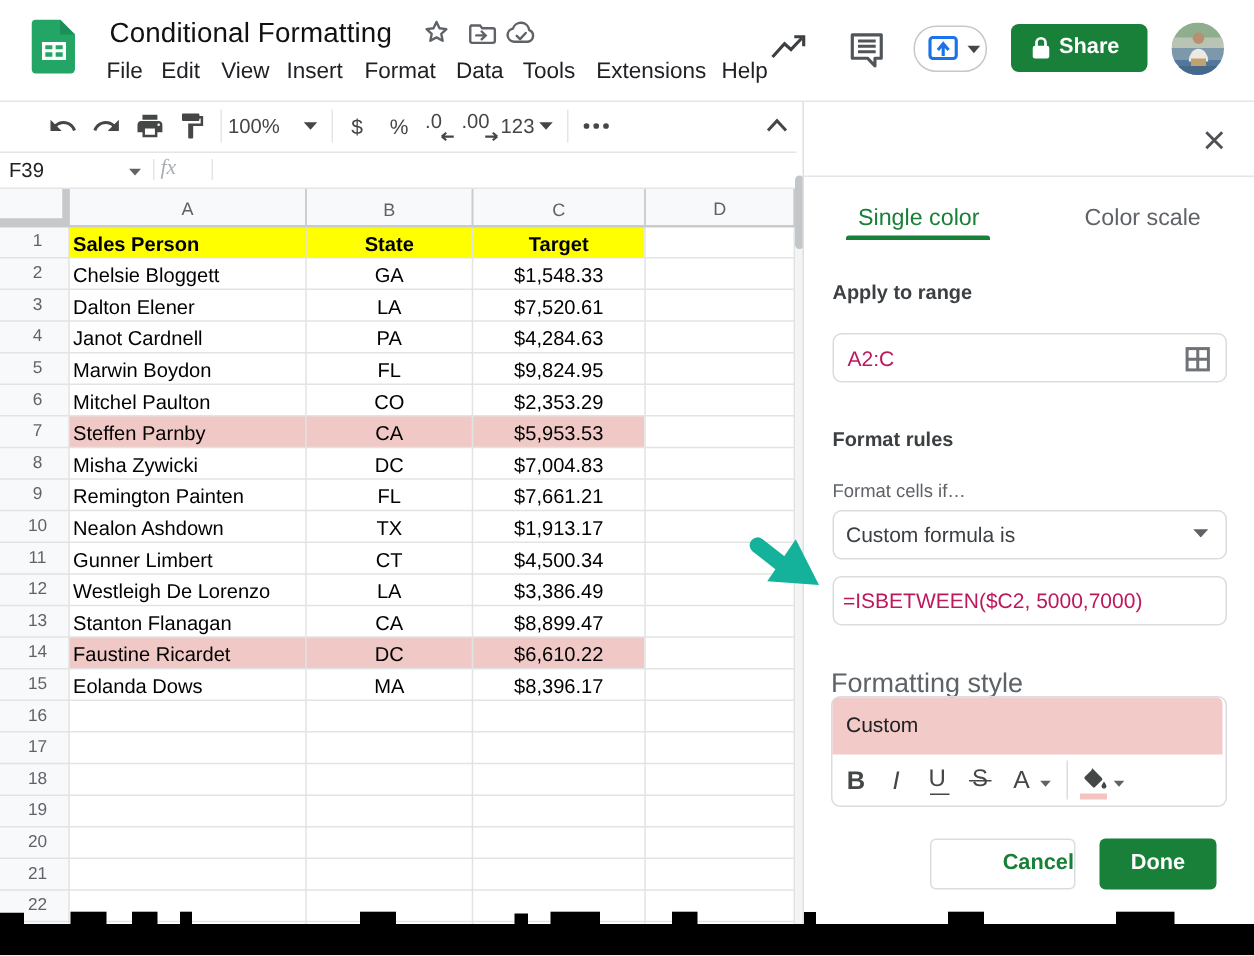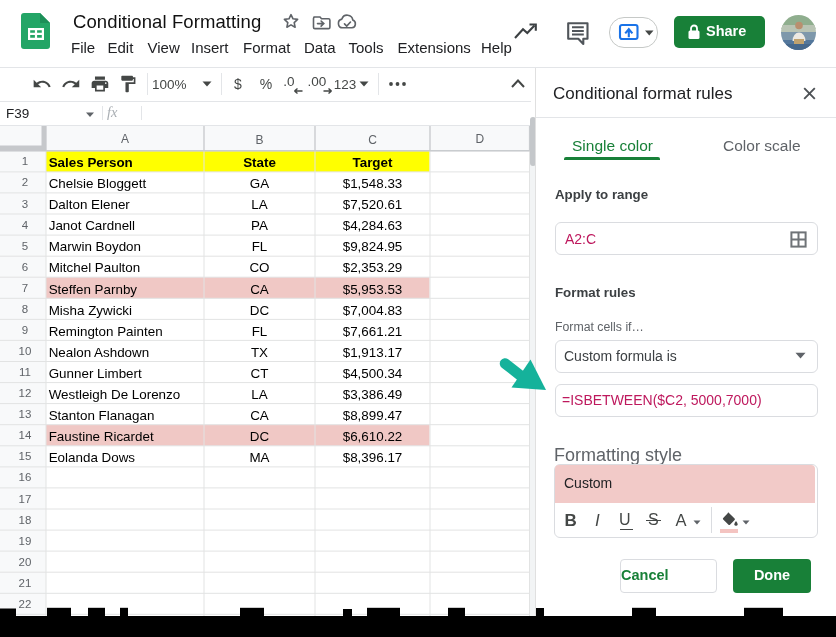--- a/index.html
+++ b/index.html
@@ -246,21 +246,20 @@
 <text x="259.5" y="331.5" font-size="13.4" fill="#000" text-anchor="middle" dominant-baseline="central">MA</text>
 <text x="372.5" y="331.5" font-size="13.4" fill="#000" text-anchor="middle" dominant-baseline="central">$8,396.17</text>
 </svg>
 
 <div class="abs" style="left:530px;top:126px;width:6px;height:490px;background:#f2f4f5"></div>
 <div class="abs" style="left:529.5px;top:117px;width:6px;height:49px;background:#c4c7ca;border-radius:3px"></div>
 <div class="abs" style="left:535px;top:68px;width:1px;height:548px;background:#e0e0e0"></div>
 
 <div class="abs" id="panel" style="left:536px;top:68px;width:300px;height:548px;background:#fff">
 
-<div class="abs" style="left:17px;top:15.5px;font-size:17px;color:#202124">Conditional format rules</div>
 <svg class="abs" style="left:266.5px;top:19px" width="13" height="13" viewBox="0 0 13 13">
   <path d="M1.2 1.2 L11.8 11.8 M11.8 1.2 L1.2 11.8" stroke="#4d5155" stroke-width="1.9"></path>
 </svg>
 <div class="abs" style="left:0;top:49px;width:300px;height:1px;background:#e3e5e8"></div>
 
 <div class="abs" style="left:36px;top:69px;font-size:15.5px;color:#188038">Single color</div>
 <div class="abs" style="left:187px;top:69px;font-size:15.5px;color:#5f6368">Color scale</div>
 <div class="abs" style="left:28px;top:89px;width:96px;height:3px;background:#188038;border-radius:2px 2px 0 0"></div>
 
 <div class="abs" style="left:19px;top:118.5px;font-size:13.3px;font-weight:bold;color:#3c4043">Apply to range</div>
@@ -301,21 +300,21 @@
 <div class="abs" style="left:175px;top:439px;width:1px;height:26px;background:#dadce0"></div>
 <svg class="abs" style="left:184px;top:443px" width="18" height="16" viewBox="0 0 18 16">
   <path d="M8.2 1.2 L14.6 7.6 a1.1 1.1 0 0 1 0 1.5 L10 13.7 a1.1 1.1 0 0 1 -1.5 0 L3.2 8.4 a1.1 1.1 0 0 1 0 -1.5 L7.5 2.6 Z" fill="#444746"></path>
   <path d="M16 10 c1 1.4 1.6 2.4 1.6 3.2 a1.6 1.6 0 0 1 -3.2 0 c0 -0.8 0.6 -1.8 1.6 -3.2 Z" fill="#444746"></path>
 </svg>
 <div class="abs" style="left:184px;top:461.2px;width:18.4px;height:3.6px;background:#f4c4c1"></div>
 <svg class="abs" style="left:206px;top:452px" width="8" height="5" viewBox="0 0 8 5">
         <path d="M0.5 0.5 h7 l-3.5 4 Z" fill="#5f6368"></path>
       </svg>
 
-<div class="abs" style="left:84px;top:491px;width:95px;height:31.6px;border:1px solid #dadce0;border-radius:4px;text-align:left;line-height:31.6px;font-size:14.5px;font-weight:bold;color:#188038">Cancel</div>
+<div class="abs" style="left:84px;top:491px;width:95px;height:31.6px;border:1px solid #dadce0;border-radius:4px;text-align:right;line-height:31.6px;font-size:14.5px;font-weight:bold;color:#188038">Cancel</div>
 <div class="abs" style="left:197px;top:491px;width:78px;height:33.6px;background:#188038;border-radius:4px;text-align:center;line-height:33.6px;font-size:14.5px;font-weight:bold;color:#fff">Done</div>
 </div>
 
 <svg class="abs" style="left:490px;top:345px" width="70" height="55" viewBox="0 0 70 55">
   <path d="M15 18.5 L31 31" stroke="#15b29b" stroke-width="10.5" stroke-linecap="round" fill="none"></path>
   <polygon points="40.5,14.5 56,45 21.5,42.5" fill="#15b29b"></polygon>
 </svg>
 
 <svg class="abs" style="left:0;top:600px" width="836" height="37" viewBox="0 0 836 37">
   <rect x="0" y="16" width="836" height="21" fill="#000"></rect>

